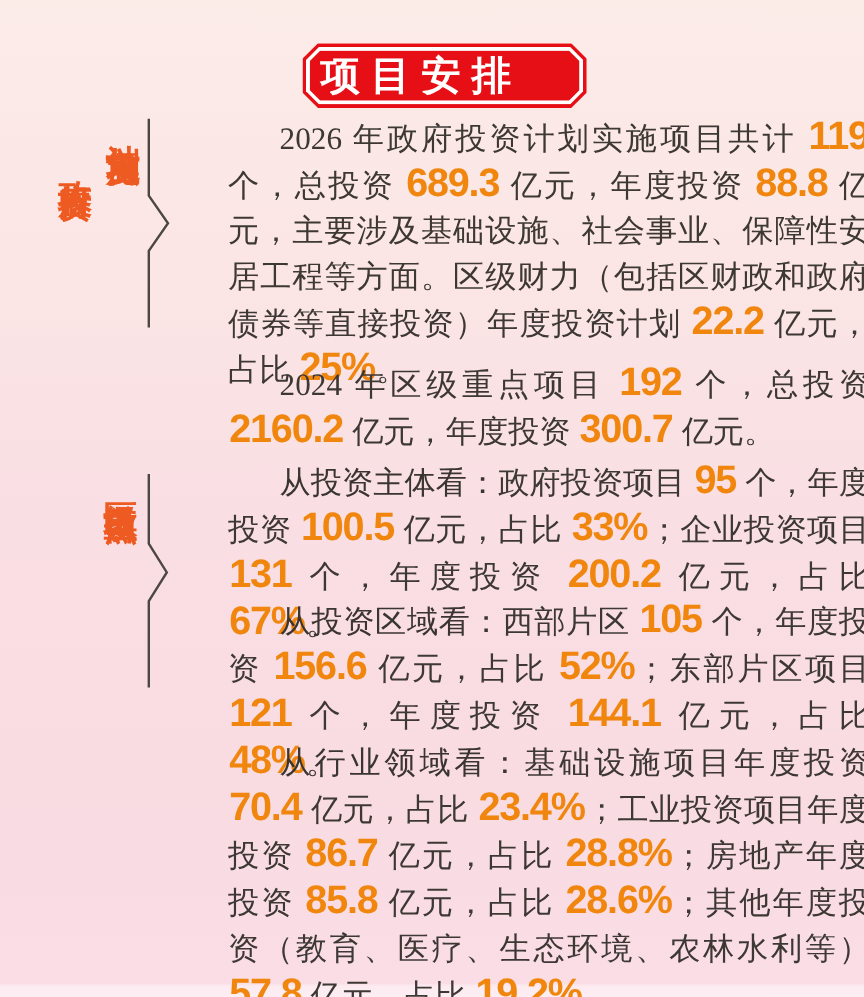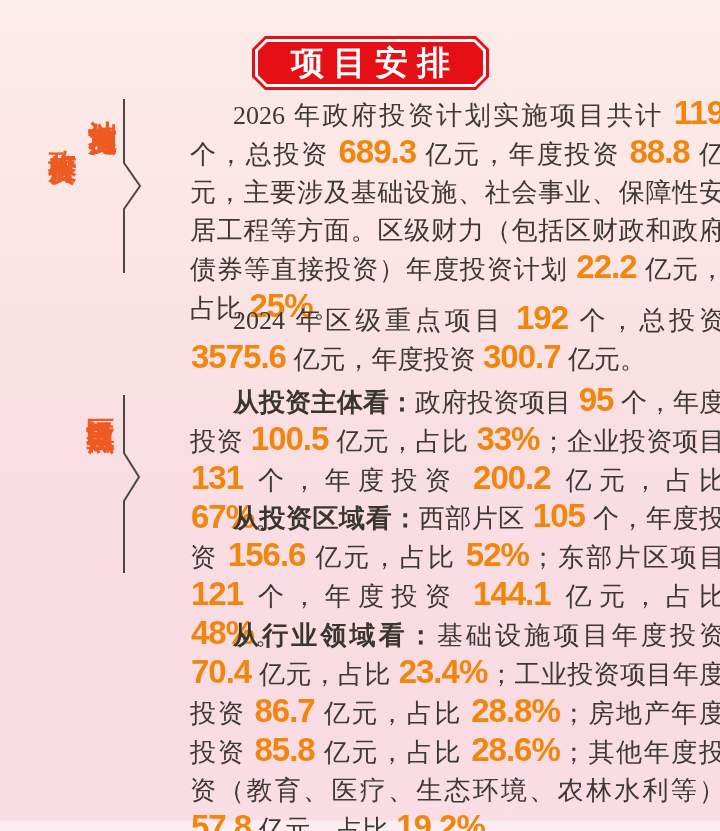--- a/index.html
+++ b/index.html
@@ -20,21 +20,21 @@
       0 calc(100% - 13px), 0 13px);
   }
   .banner-white {
     position:absolute; inset:3px; background:#ffffff;
     clip-path: polygon(11px 0, calc(100% - 11px) 0, 100% 11px,
       100% calc(100% - 11px), calc(100% - 11px) 100%, 11px 100%,
       0 calc(100% - 11px), 0 11px);
   }
   .banner-core {
     position:absolute; inset:6px; background:#e60f15;
-    display:flex; align-items:center; justify-content:center;
+    display:flex; align-items:center; 
     clip-path: polygon(9px 0, calc(100% - 9px) 0, 100% 9px,
       100% calc(100% - 9px), calc(100% - 9px) 100%, 9px 100%,
       0 calc(100% - 9px), 0 9px);
   }
   .banner-core span {
     color:#ffffff; font-family:"Liberation Sans",sans-serif; font-weight:700;
     font-size:33px; letter-spacing:9px; text-indent:9px; white-space:nowrap;
   }
 
   
@@ -60,21 +60,21 @@
     text-align:justify; text-indent:43px;margin-left:25px;
   }
   #p1 { top:96px; }
   #p2 { top:301px; }
   #p3 { top:383px; }
   #p4 { top:499px; }
   #p5 { top:616px; }
 
   .run-n { }
   .run-b {
-    font-family:"Liberation Sans",sans-serif; font-weight:700; color:#3a3530;
+    font-family:"Liberation Sans",sans-serif; font-weight:400; color:#3a3530;
   }
   .run-num {
     font-family:"Liberation Sans",sans-serif; font-weight:700;
     font-size:33px; line-height:1; color:#f0860e; letter-spacing:-1px;
     padding:0 1px;
   }
 </style>
 </head>
 <body>
 
@@ -94,18 +94,18 @@
     <polyline points="8,2 8,66 24,89 8,112 8,176"></polyline>
   </svg>
 
   <div class="para" id="p1"><span class="run-n">2026 年政府投资计划实施项目共计 </span><span class="run-num">119</span><span class="run-n"> 个，总投资 </span><span class="run-num">689.3</span><span class="run-n"> 亿元，年度投资 </span><span class="run-num">88.8</span><span class="run-n"> 亿元，主要涉及基础设施、社会事业、保障性安居工程等方面。区级财力（包括区财政和政府债券等直接投资）年度投资计划 </span><span class="run-num">22.2</span><span class="run-n"> 亿元，占比 </span><span class="run-num">25%</span><span class="run-n">。</span></div>
 
   <span class="vlabel" id="lbl-district">区级重点项目</span>
   <svg class="bracket" id="br2" width="30" height="182">
     <polyline points="8,2 8,60 23,84 8,108 8,180"></polyline>
   </svg>
 
-  <div class="para" id="p2"><span class="run-n">2024 年区级重点项目 </span><span class="run-num">192</span><span class="run-n"> 个，总投资 </span><span class="run-num">3575.6</span><span class="run-n"> 亿元，年度投资 </span><span class="run-num">300.7</span><span class="run-n"> 亿元。</span></div>
+  <div class="para" id="p2"><span class="run-n">2024 年区级重点项目 </span><span class="run-num">192</span><span class="run-n"> 个，总投资 </span><span class="run-num">2160.2</span><span class="run-n"> 亿元，年度投资 </span><span class="run-num">300.7</span><span class="run-n"> 亿元。</span></div>
   <div class="para" id="p3"><span class="run-b">从投资主体看：</span><span class="run-n">政府投资项目 </span><span class="run-num">95</span><span class="run-n"> 个，年度投资 </span><span class="run-num">100.5</span><span class="run-n"> 亿元，占比 </span><span class="run-num">33%</span><span class="run-n">；企业投资项目 </span><span class="run-num">131</span><span class="run-n"> 个，年度投资 </span><span class="run-num">200.2</span><span class="run-n"> 亿元，占比 </span><span class="run-num">67%</span><span class="run-n">。</span></div>
   <div class="para" id="p4"><span class="run-b">从投资区域看：</span><span class="run-n">西部片区 </span><span class="run-num">105</span><span class="run-n"> 个，年度投资 </span><span class="run-num">156.6</span><span class="run-n"> 亿元，占比 </span><span class="run-num">52%</span><span class="run-n">；东部片区项目 </span><span class="run-num">121</span><span class="run-n"> 个，年度投资 </span><span class="run-num">144.1</span><span class="run-n"> 亿元，占比 </span><span class="run-num">48%</span><span class="run-n">。</span></div>
   <div class="para" id="p5"><span class="run-b">从行业领域看：</span><span class="run-n">基础设施项目年度投资 </span><span class="run-num">70.4</span><span class="run-n"> 亿元，占比 </span><span class="run-num">23.4%</span><span class="run-n">；工业投资项目年度投资 </span><span class="run-num">86.7</span><span class="run-n"> 亿元，占比 </span><span class="run-num">28.8%</span><span class="run-n">；房地产年度投资 </span><span class="run-num">85.8</span><span class="run-n"> 亿元，占比 </span><span class="run-num">28.6%</span><span class="run-n">；其他年度投资（教育、医疗、生态环境、农林水利等）</span><span class="run-num">57.8</span><span class="run-n"> 亿元，占比 </span><span class="run-num">19.2%</span><span class="run-n">。</span></div>
 
 </div>
 
 </body></html>

